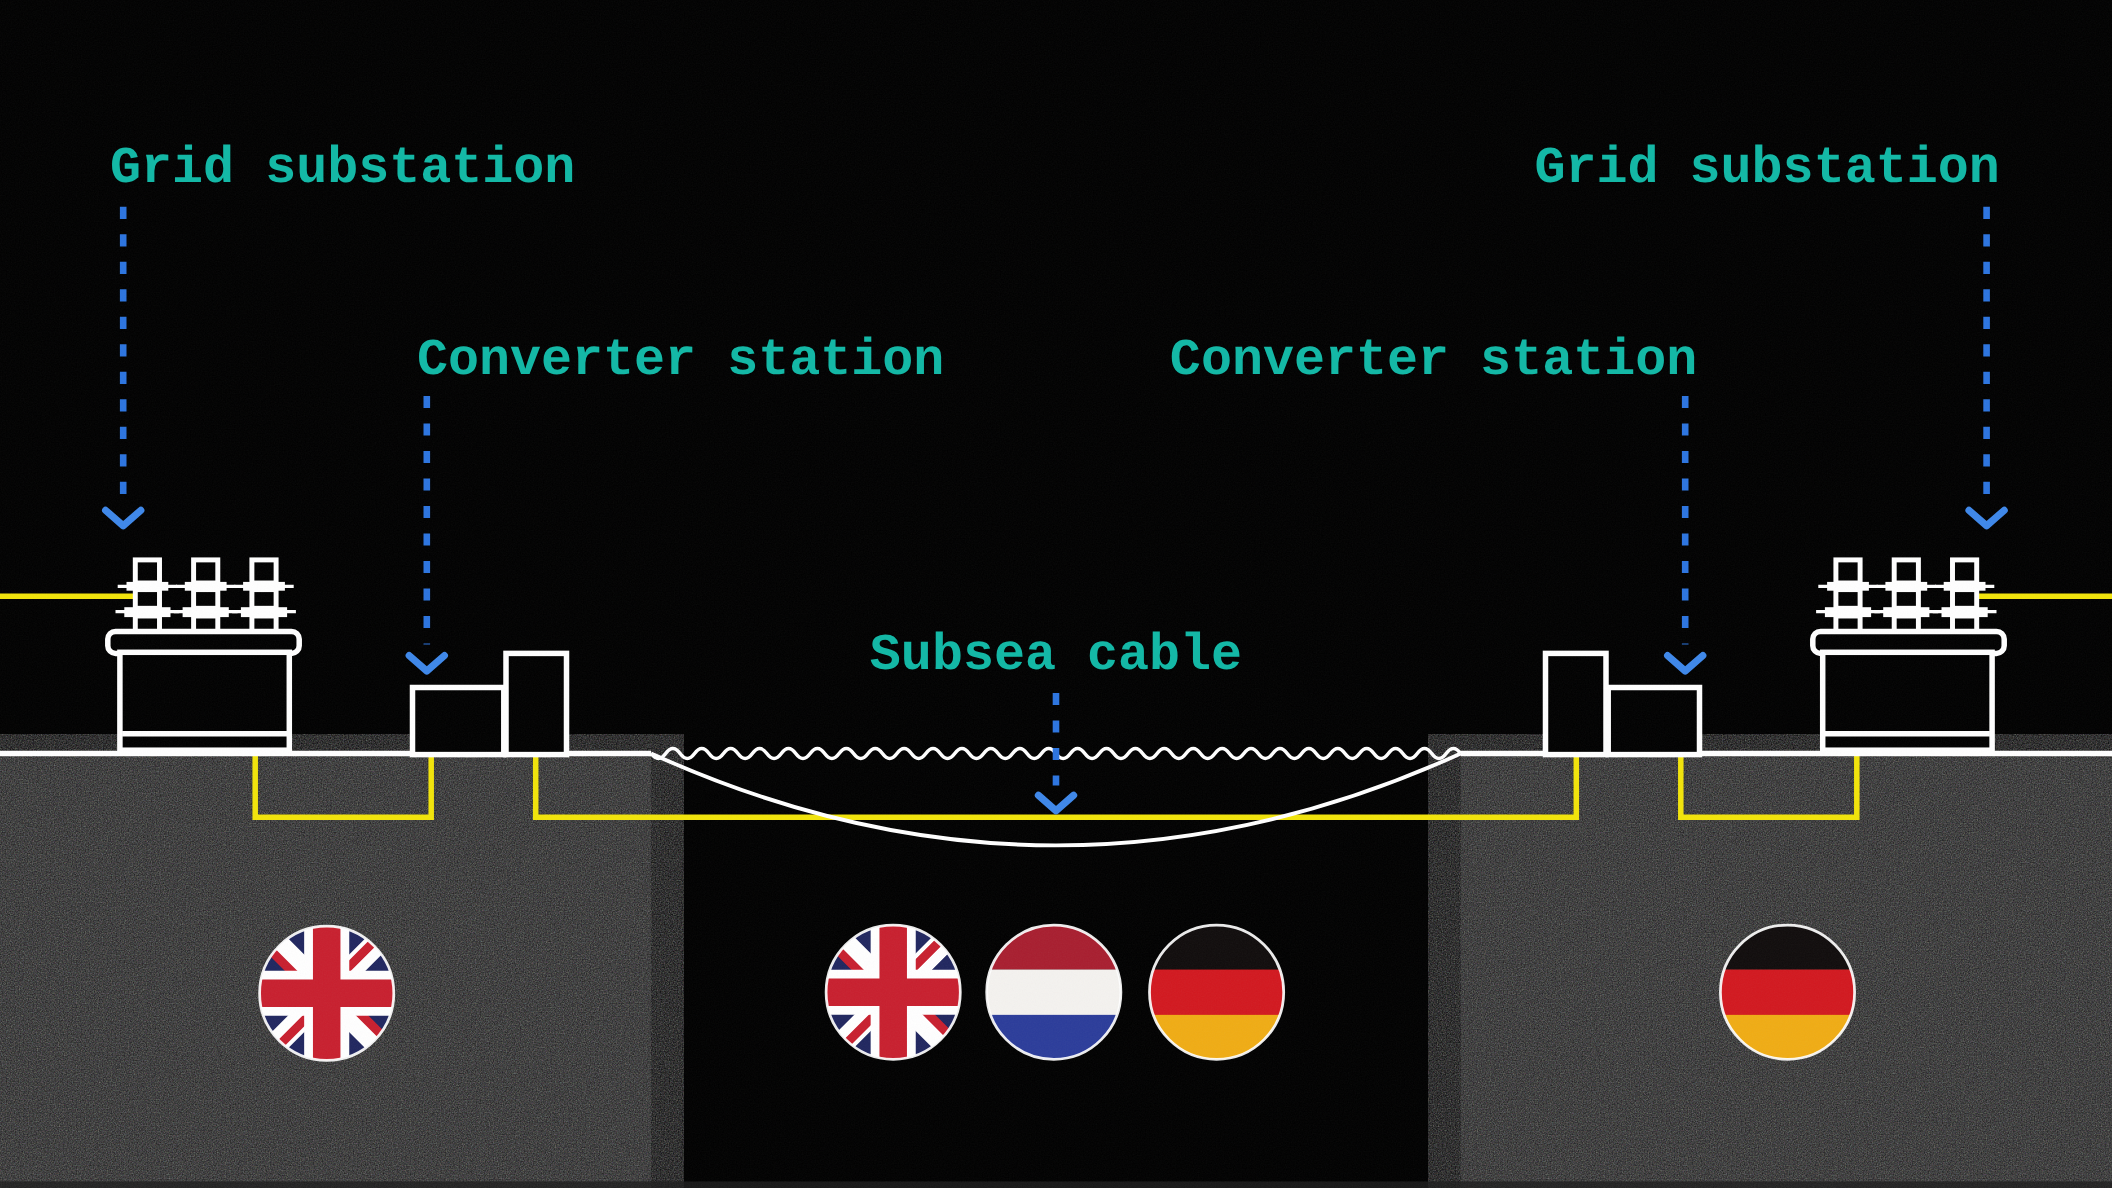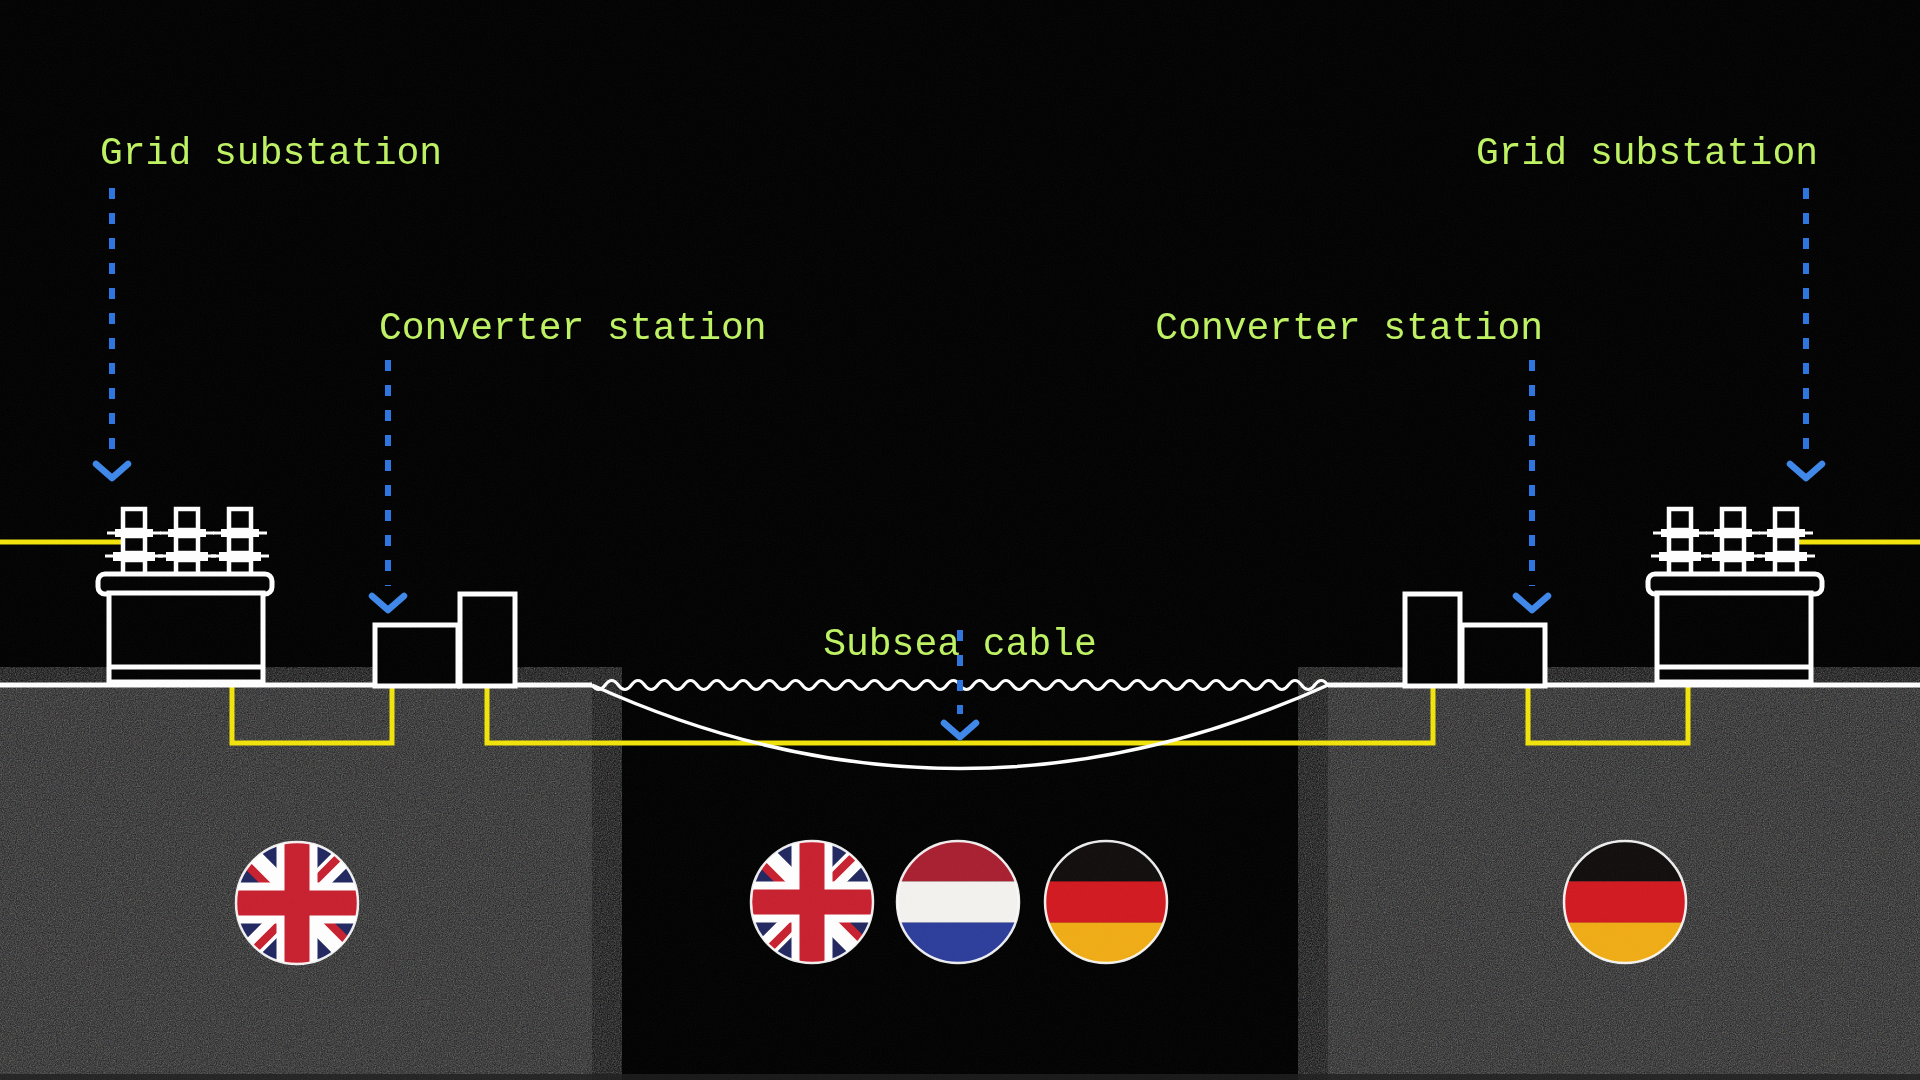--- a/index.html
+++ b/index.html
@@ -1,19 +1,19 @@
 <!DOCTYPE html>
 <html style="--c-accent_blue: #2b74e0; --c-arrowhead_blue: #3d87ea; --c-cable_yellow: #f2e409; --c-line_white: #ffffff; --c-ground_base: #161616; --c-sea_black: #000000; --c-uk_blue: #20265f; --c-uk_red: #c81f2e; --c-nl_red: #a81e2f; --c-nl_white: #f4f2ef; --c-nl_blue: #2b3c9a; --c-de_black: #100c0c; --c-de_red: #d2181f; --c-de_gold: #f0ac14;"><head>
 <meta charset="utf-8">
 <style>
   html,body{margin:0;padding:0;background:#000;}
   #stage{position:relative;width:1920px;height:1080px;background:#000;overflow:hidden;
          font-family:"Liberation Mono","DejaVu Sans Mono",monospace;}
   #scene{position:absolute;left:0;top:0;}
-  .label{position:absolute;color:#bef264;font-weight:400;font-size:38px;line-height:45px;
+  .label{position:absolute;color:#14b8a6;font-weight:700;font-size:47px;line-height:45px;
          white-space:nowrap;letter-spacing:0;}
   
   .s    {fill:#000;stroke:#fff;stroke-width:4.5;}
   .s5   {fill:#000;stroke:#fff;stroke-width:5;}
   .thin {stroke:#fff;stroke-width:3;}
   .wf   {fill:#fff;}
   .hline{stroke:#fff;stroke-width:5;fill:none;}
   .wline{stroke:#fff;stroke-width:3.2;fill:none;}
   .cline{stroke:#fff;stroke-width:3.5;fill:none;}
   .yline{stroke:var(--c-cable_yellow,#f2e409);stroke-width:5;fill:none;}
@@ -173,16 +173,16 @@
           <use href="#de"></use>
         </g>
         <circle r="61" class="ring"></circle>
     </g>
 
     <rect x="0" y="0" width="1920" height="1080" filter="url(#grain)" opacity="0.05"></rect>
   </svg>
 
   <div class="label" style="left:100px;top:131px;">Grid substation</div>
   <div class="label" style="left:379px;top:306px;">Converter station</div>
-  <div class="label" style="left:50%;top:574px;transform:translateX(-50%);margin-top:48px;">Subsea cable</div>
+  <div class="label" style="left:50%;top:574px;transform:translateX(-50%);">Subsea cable</div>
   <div class="label" style="right:377px;top:306px;">Converter station</div>
   <div class="label" style="right:102px;top:131px;">Grid substation</div>
 </div>
 
 </body></html>

